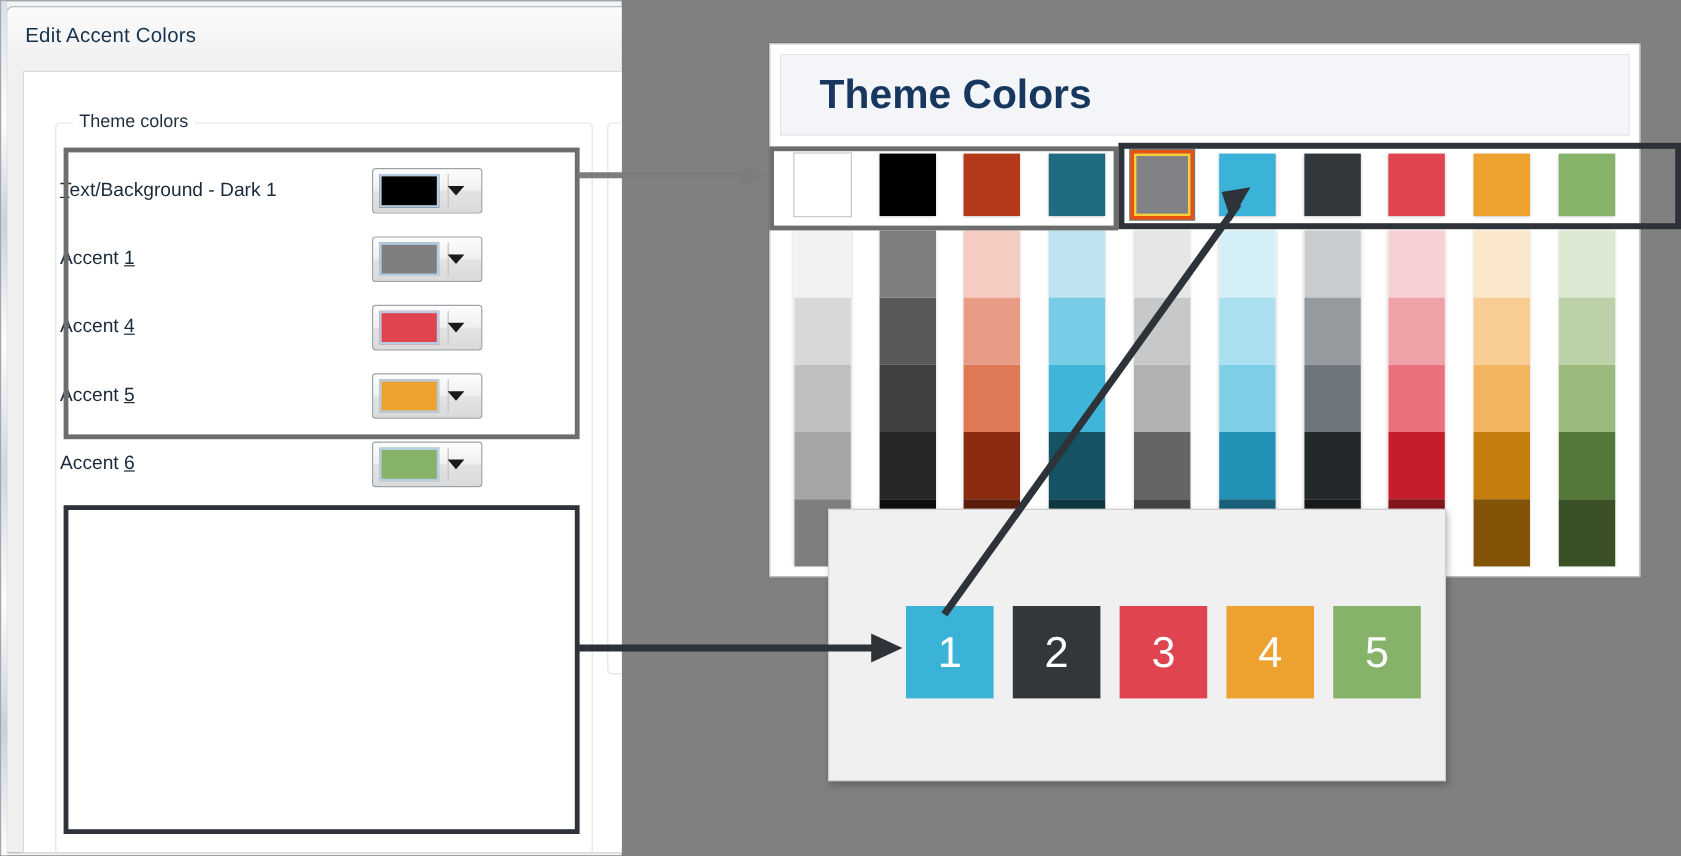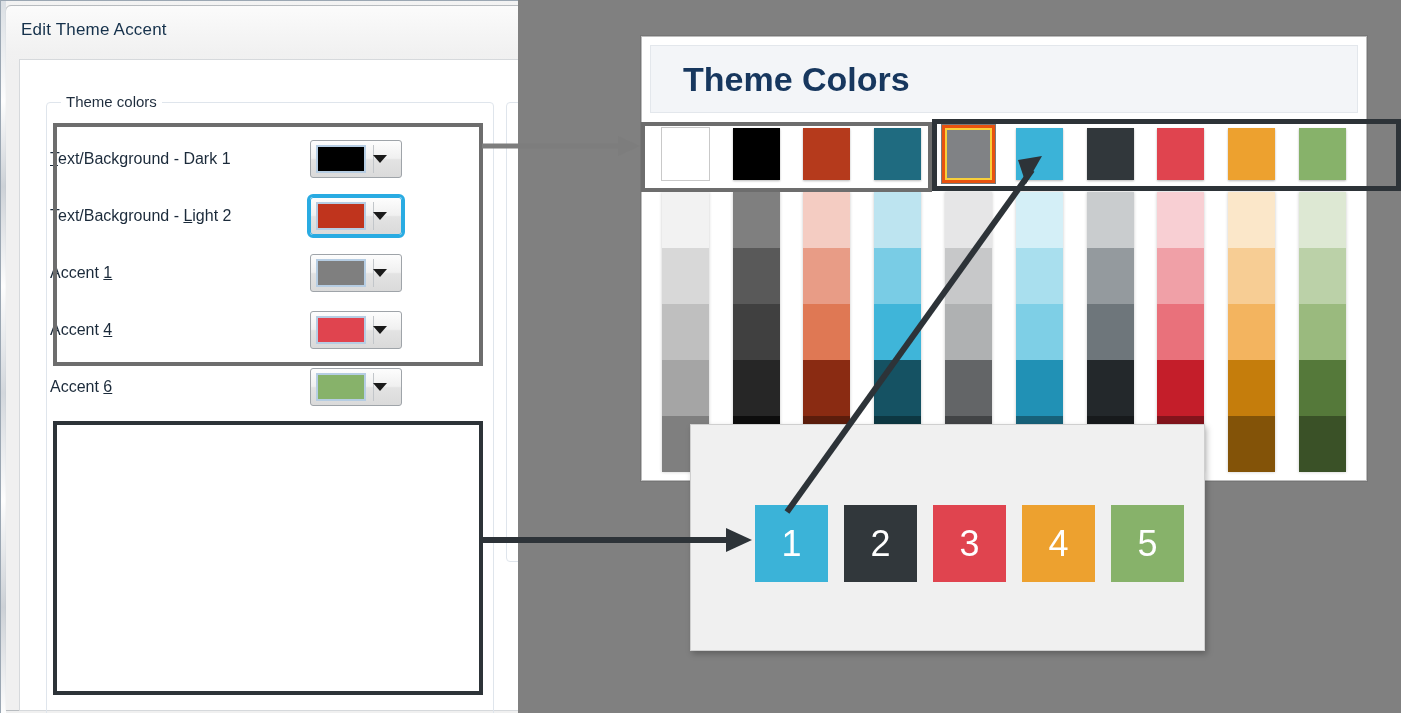--- a/index.html
+++ b/index.html
@@ -159,21 +159,21 @@
   .arrows{position:absolute;inset:0;pointer-events:none;}
 </style>
 </head>
 <body>
 
 <div class="root">
 
   <div class="dialog">
     <div class="dlg-frame-outer"></div>
     <div class="dlg-left-sheen"></div>
-    <div class="dlg-title">Edit Theme Accent</div>
+    <div class="dlg-title">Edit Accent Colors</div>
 
     <div class="dlg-inner">
 
       <div class="group theme">
         <div class="group-legend">Theme colors</div>
       </div>
 
       <div class="group sample">
         
       </div>
@@ -181,39 +181,39 @@
       <div class="rowlist" id="rowlist">
           <div class="row">
             <div class="row-label"><u>T</u>ext/Background - Dark 1</div>
             <div class="swatch-btn">
               <div class="sw-well" style="background: rgb(0, 0, 0);"></div>
               <div class="sw-sep"></div>
               <div class="sw-caret"></div>
             </div>
           </div>
           <div class="row">
-            <div class="row-label">Text/Background - <u>L</u>ight 2</div>
-            <div class="swatch-btn focused">
-              <div class="sw-well" style="background: rgb(192, 52, 29);"></div>
-              <div class="sw-sep"></div>
-              <div class="sw-caret"></div>
-            </div>
-          </div>
-          <div class="row">
             <div class="row-label">Accent <u>1</u></div>
             <div class="swatch-btn">
               <div class="sw-well" style="background: rgb(127, 127, 127);"></div>
               <div class="sw-sep"></div>
               <div class="sw-caret"></div>
             </div>
           </div>
           <div class="row">
             <div class="row-label">Accent <u>4</u></div>
             <div class="swatch-btn">
               <div class="sw-well" style="background: rgb(224, 68, 79);"></div>
+              <div class="sw-sep"></div>
+              <div class="sw-caret"></div>
+            </div>
+          </div>
+          <div class="row">
+            <div class="row-label">Accent <u>5</u></div>
+            <div class="swatch-btn">
+              <div class="sw-well" style="background: rgb(237, 161, 47);"></div>
               <div class="sw-sep"></div>
               <div class="sw-caret"></div>
             </div>
           </div>
           <div class="row">
             <div class="row-label">Accent <u>6</u></div>
             <div class="swatch-btn">
               <div class="sw-well" style="background: rgb(135, 178, 106);"></div>
               <div class="sw-sep"></div>
               <div class="sw-caret"></div>

